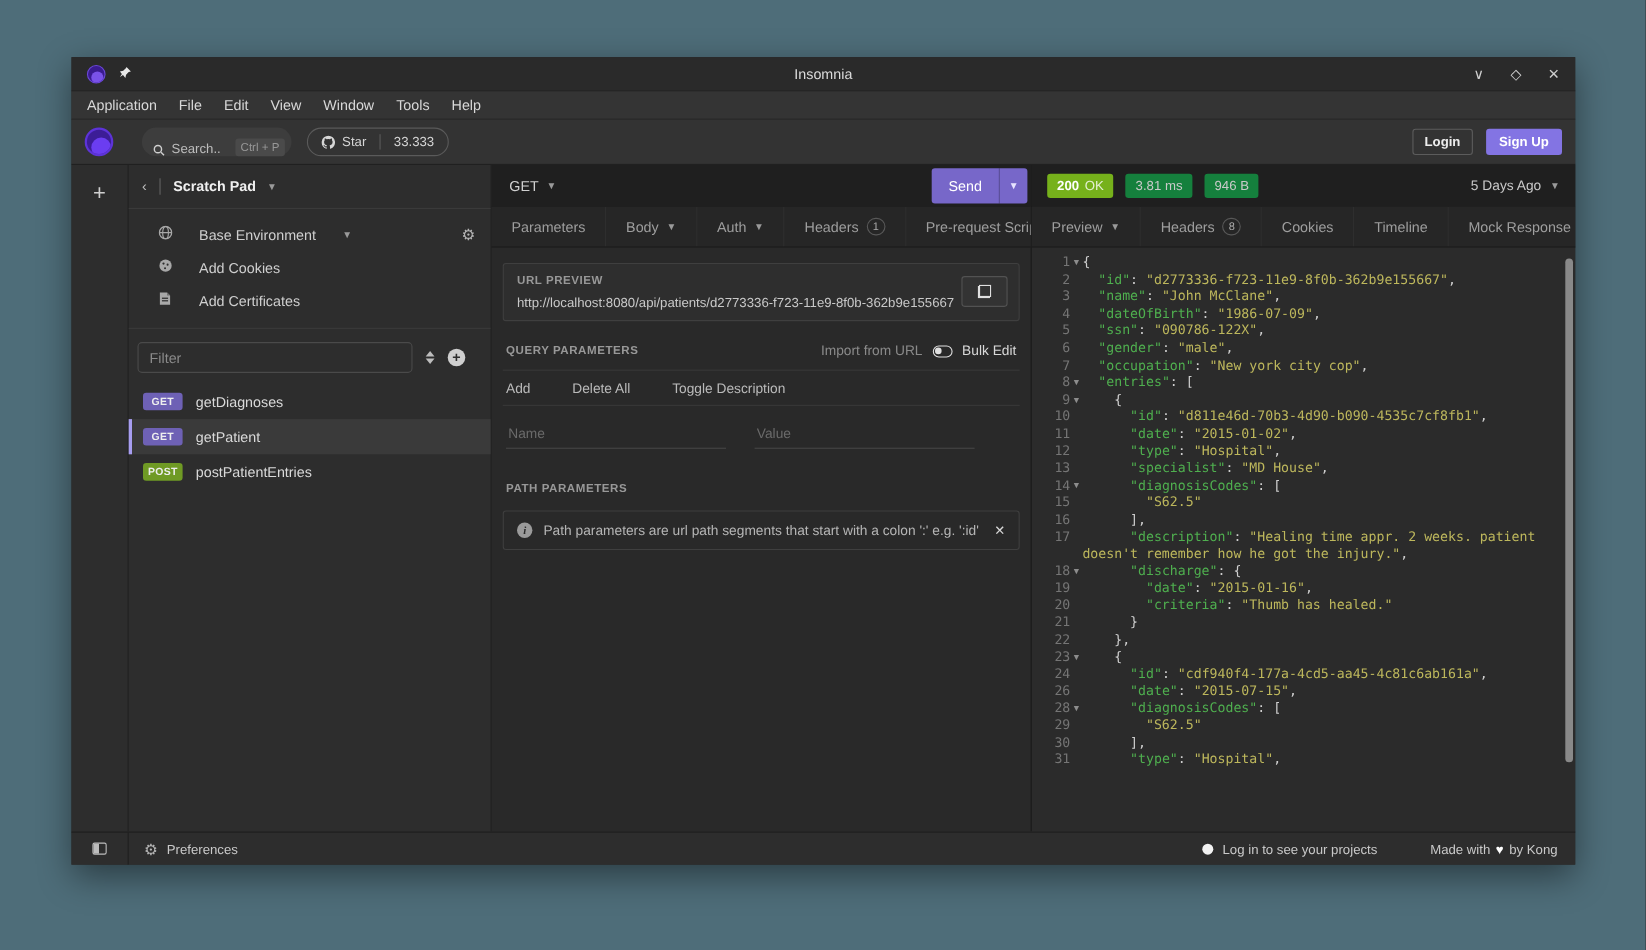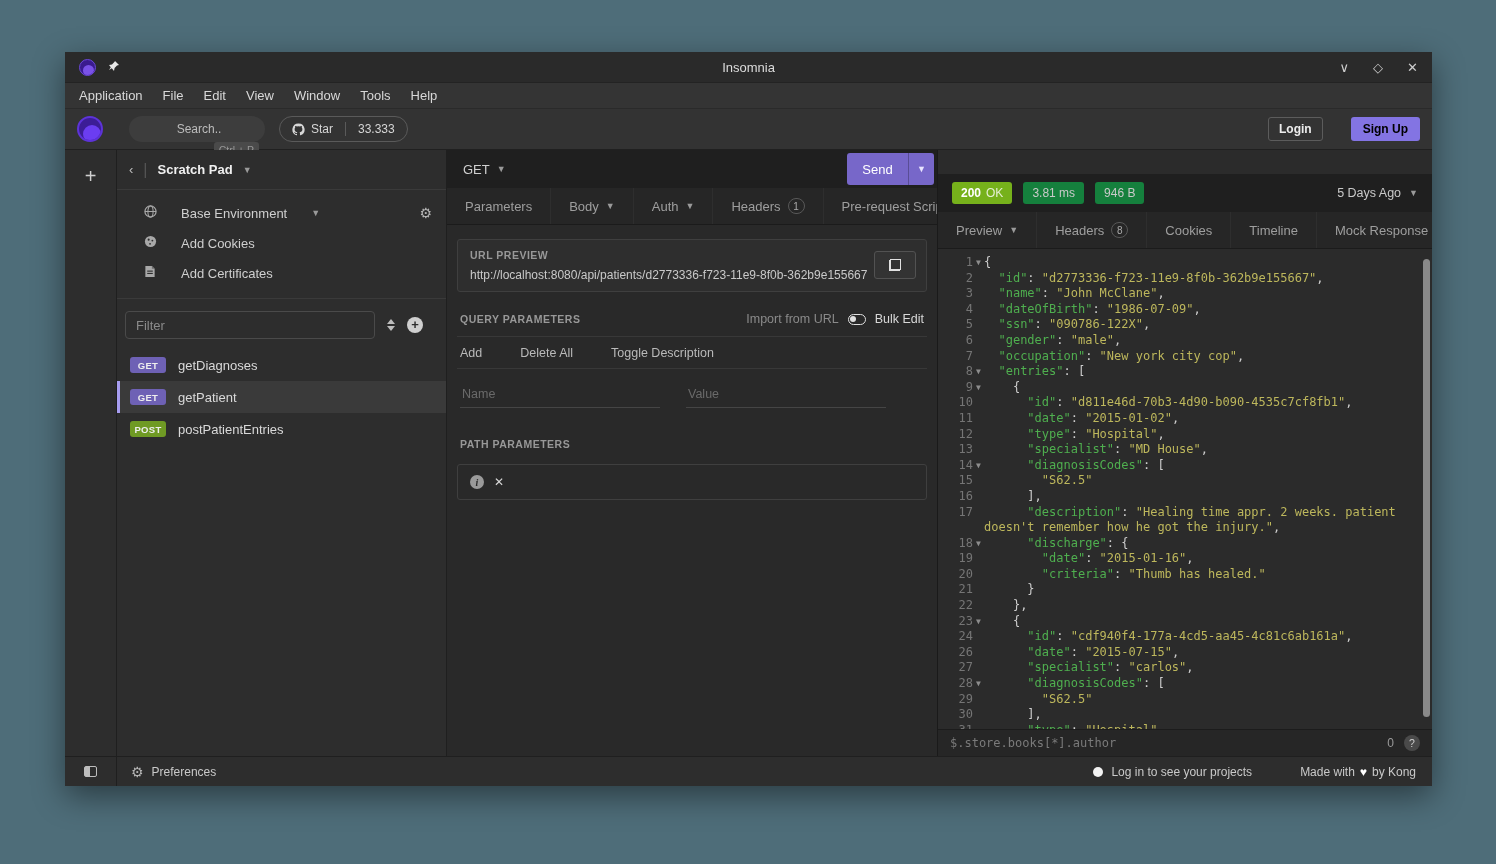--- a/index.html
+++ b/index.html
@@ -19,29 +19,29 @@
   .win-controls span { cursor:default; }
 
   
   .menubar { height:26px; background:#343434; display:flex; align-items:center; gap:4px; padding:0 6px; border-top:1px solid #232323; }
   .menu-item { color:#d8d8d8; font-size:13px; padding:2px 8px; }
 
   
   .appheader { height:42px; background:#333333; display:flex; align-items:center; padding:0 12px; border-top:1px solid #2a2a2a; border-bottom:1px solid #202020; }
   .brand { width:26px; height:26px; border-radius:50%; background:#3c1d96; position:relative; overflow:hidden; border:2px solid #5d33d8; }
   .brand::after { content:""; position:absolute; left:4px; top:7px; width:18px; height:18px; border-radius:50%; background:#6b3df1; }
-  .searchbox { margin-left:26px; width:136px; height:26px; background:#3d3d3d; border-radius:13px; display:flex; align-items:center; padding:0 6px 0 10px; gap:6px;flex-direction:column; }
+  .searchbox { margin-left:26px; width:136px; height:26px; background:#3d3d3d; border-radius:13px; display:flex; align-items:flex-end; padding:0 6px 0 10px; gap:6px; }
   .searchbox .ph { color:#bdbdbd; font-size:12px; }
   .kbd { margin-left:auto; background:#4a4a4a; color:#979797; font-size:10.5px; border-radius:3px; padding:2px 5px; }
   .stargroup { margin-left:14px; height:26px; border:1px solid #5a5a5a; border-radius:13px; display:flex; align-items:center; font-size:12px; color:#d6d6d6; }
   .stargroup .seg { padding:0 12px; display:flex; align-items:center; gap:6px; }
   .stargroup .seg + .seg { border-left:1px solid #5a5a5a; }
   .hdr-right { margin-left:auto; display:flex; gap:12px; }
   .btn-login { min-width:46px; height:24px; border:1px solid #5c5c5c; border-radius:3px; background:transparent; color:#ededed; font-size:12px; font-weight:bold; padding:0 10px; }
-  .btn-signup { min-width:62px; height:24px; border:none; border-radius:3px; background:#8374e3; color:#000000; font-size:12px; font-weight:bold; padding:0 12px;margin-left:16px; }
+  .btn-signup { min-width:62px; height:24px; border:none; border-radius:3px; background:#8374e3; color:#ffffff; font-size:12px; font-weight:bold; padding:0 12px; }
 
   
   .main { position:absolute; top:98px; bottom:30px; left:0; right:0; display:flex; }
 
   .rail { width:52px; background:#2d2d2d; border-right:1px solid #1f1f1f; display:flex; justify-content:center; }
   .rail .plus { margin-top:16px; color:#cfcfcf; font-size:20px; line-height:20px; }
 
   .sidebar { width:330px; background:#2d2d2d; border-right:1px solid #1f1f1f; display:flex; flex-direction:column; }
   .sb-head { height:40px; display:flex; align-items:center; padding:0 12px; border-bottom:1px solid #3a3a3a; gap:10px; }
   .sb-head .back { color:#bdbdbd; font-size:13px; }
@@ -96,21 +96,21 @@
   .nv-input { width:200px; background:transparent; border:none; border-bottom:1px solid #454545; color:#d6d6d6; font-size:12.5px; padding:6px 2px; outline:none; }
   .nv-input::placeholder { color:#6a6a6a; }
   .pp-label { margin-top:30px; padding:0 3px; }
   .infobox { margin-top:14px; border:1px solid #3f3f3f; border-radius:3px; height:36px; display:flex; align-items:center; padding:0 12px; gap:10px; }
   .info-ic { width:14px; height:14px; border-radius:50%; background:#9a9a9a; color:#2a2a2a; font-size:10px; font-weight:bold; display:flex; align-items:center; justify-content:center; font-family:"Liberation Serif", serif; font-style:italic; }
   .infotext { font-size:12.5px; color:#b5b5b5; flex:1; }
   .close-x { color:#d8d8d8; font-size:12px; }
 
   
   .pane-resp { flex:1; display:flex; flex-direction:column; background:#2b2b2b; min-width:0; }
-  .resp-top { height:38px; background:#1f1f1f; display:flex; align-items:center; gap:11px; padding:0 14px; flex:none;margin-top:24px; }
+  .resp-top { height:38px; background:#1f1f1f; display:flex; align-items:center; gap:11px; padding:0 14px; flex:none; }
   .badge-status { height:22px; border-radius:3px; background:#76b11b; display:flex; align-items:center; padding:0 9px; gap:5px; font-size:12px; }
   .badge-status .code { color:#ffffff; font-weight:bold; }
   .badge-status .ok { color:#e4efd2; }
   .badge-dark { height:22px; border-radius:3px; background:#15803d; color:#c9c9c9; font-size:12px; display:flex; align-items:center; padding:0 9px; }
   .resp-time { margin-left:auto; display:flex; align-items:center; gap:8px; font-size:12.5px; color:#c9c9c9; }
   .codewrap { flex:1; position:relative; overflow:hidden; padding:6px 0 0 0; font-family:"DejaVu Sans Mono", monospace; font-size:12px; line-height:15.6px; }
   .code-line { display:flex; }
   .ln { flex:0 0 46px; display:flex; justify-content:flex-end; color:#757575; user-select:none; }
   .ln .num { text-align:right; }
   .ln .foldcol { width:11px; font-size:8px; color:#8d8d8d; text-align:center; }
@@ -317,20 +317,21 @@
             <span class="action">Delete All</span>
             <span class="action">Toggle Description</span>
           </div>
         <div class="nv-row">
           <input class="nv-input" placeholder="Name" style="">
           <input class="nv-input" placeholder="Value" style="">
         </div>
         <div class="seclabel pp-label">PATH PARAMETERS</div>
         <div class="infobox">
           <span class="info-ic">i</span>
+          <span class="infotext">Path parameters are url path segments that start with a colon ':' e.g. ':id'</span>
           <span class="close-x">✕</span>
         </div>
       </div>
     </div>
 
     <div class="pane-resp">
       <div class="resp-top">
         <span class="badge-status">
           <span class="code">200</span>
           <span class="ok">OK</span>
@@ -533,27 +534,20 @@
             </div>
             <div class="code-line">
               <span class="ln">
                 <span class="num">26</span>
                 <span class="foldcol"></span>
               </span>
               <span class="lc">      <span class="k">"date"</span>: <span class="v">"2015-07-15"</span>,</span>
             </div>
             <div class="code-line">
               <span class="ln">
-                <span class="num">27</span>
-                <span class="foldcol"></span>
-              </span>
-              <span class="lc">      <span class="k">"specialist"</span>: <span class="v">"carlos"</span>,</span>
-            </div>
-            <div class="code-line">
-              <span class="ln">
                 <span class="num">28</span>
                 <span class="foldcol">▼</span>
               </span>
               <span class="lc">      <span class="k">"diagnosisCodes"</span>: [</span>
             </div>
             <div class="code-line">
               <span class="ln">
                 <span class="num">29</span>
                 <span class="foldcol"></span>
               </span>
@@ -568,25 +562,20 @@
             </div>
             <div class="code-line">
               <span class="ln">
                 <span class="num">31</span>
                 <span class="foldcol"></span>
               </span>
               <span class="lc">      <span class="k">"type"</span>: <span class="v">"Hospital"</span>,</span>
             </div>
           </div>
         <div class="vscroll"></div>
-      </div>
-      <div class="resp-filter">
-        <input placeholder="$.store.books[*].author" style="">
-        <span class="count0">0</span>
-        <span class="qmark">?</span>
       </div>
     </div>
   </div>
 
   <div class="statusbar">
     <div class="sb-railcell">
         <span class="panel-ic"></span>
       </div>
     <div class="prefs">
       <span class="gearglyph">⚙</span>

